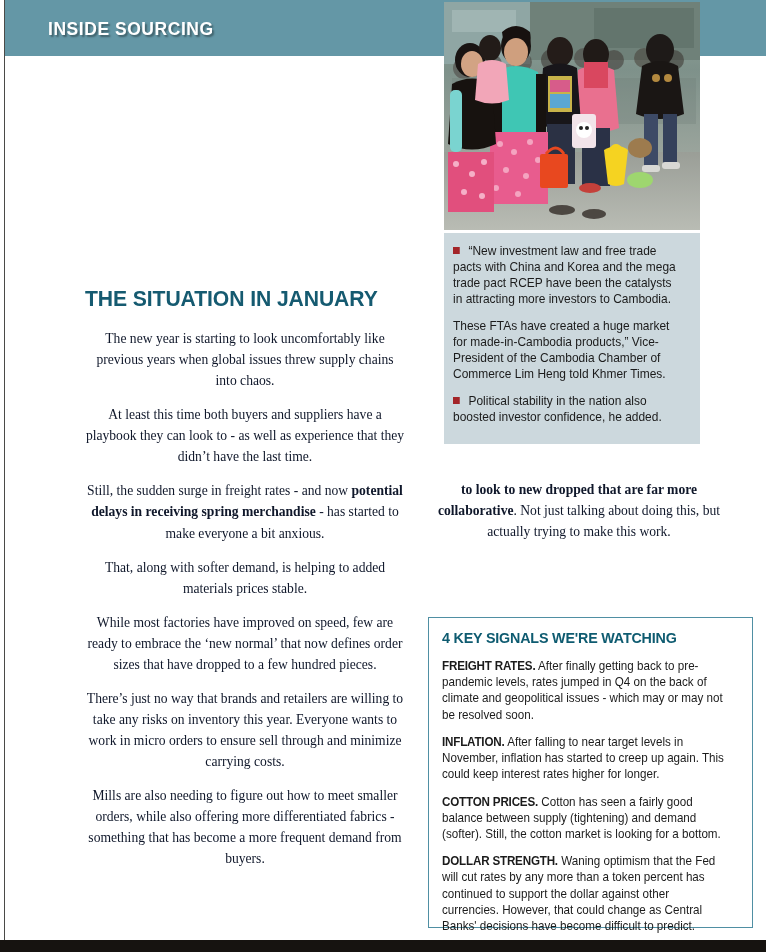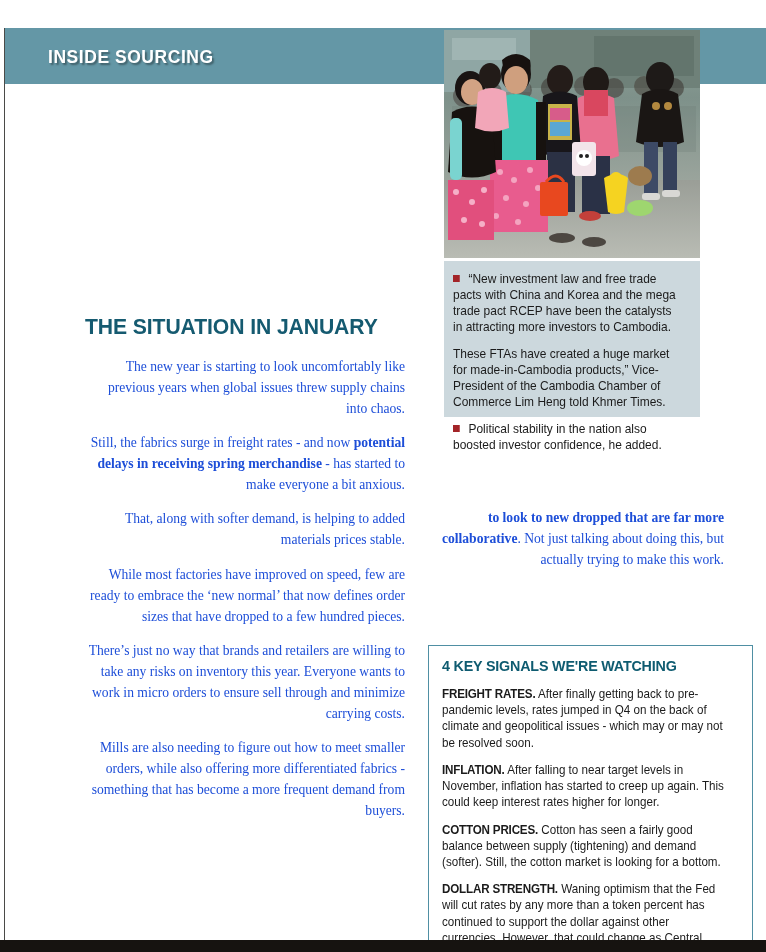--- a/index.html
+++ b/index.html
@@ -13,21 +13,20 @@
     font-family: "Liberation Serif", serif;
     position: relative;
     overflow: hidden;
   }
 
   
   #page {
     position: absolute;
     inset: 0;
     background: #ffffff;
-    margin-top: 28px;
   }
   .edge-left {
     position: absolute;
     left: 4px;
     top: 0;
     width: 1px;
     height: 940px;
     background: #4a4a48;
   }
   .edge-bottom {
@@ -74,21 +73,21 @@
     background: #6e7d73;
   }
   .photo svg { display: block; }
 
   
   .quote-box {
     position: absolute;
     left: 444px;
     top: 233px;
     width: 256px;
-    height: 156px;
+    height: 211px;
     background: #ccd8dd;
     box-sizing: border-box;
     padding: 10px 10px 8px 9px;
   }
   .quote-p {
     font-family: "Liberation Sans", sans-serif;
     font-size: 12.4px;
     line-height: 1.29;
     color: #1b1b1b;
     margin: 0 0 11px 0;
@@ -120,23 +119,23 @@
     letter-spacing: -0.1px;
     margin: 0 0 16px 0;
     transform: scaleX(0.94);
     transform-origin: left center;
     white-space: nowrap;
   }
   .body-p {
     font-family: "Liberation Serif", serif;
     font-size: 13.6px;
     line-height: 1.55;
-    color: #1d4ed8;
+    color: #0f172a;
     margin: 0 0 13px 0;
-    text-align: right;
+    text-align: center;
   }
   .body-p b { font-weight: bold; }
 
   
   .col-right-text {
     position: absolute;
     left: 434px;
     top: 479px;
     width: 290px;
   }
@@ -306,21 +305,22 @@
   <div class="quote-box">
     <p class="quote-p"><span class="bullet-sq"></span><span>“New investment law and free trade pacts with China and Korea and the mega trade pact RCEP have been the catalysts in attracting more investors to Cambodia.</span></p>
     <p class="quote-p">These FTAs have created a huge market for made-in-Cambodia products,” Vice-President of the Cambodia Chamber of Commerce Lim Heng told Khmer Times.</p>
     <p class="quote-p"><span class="bullet-sq"></span><span>Political stability in the nation also boosted investor confidence, he added.</span></p>
   </div>
 
   <div class="col-left">
     <h2 class="section-title">THE SITUATION IN JANUARY</h2>
     <div>
         <p class="body-p"><span>The new year is starting to look uncomfortably like previous years when global issues threw supply chains into chaos.</span></p>
-        <p class="body-p"><span>Still, the fabrics surge in freight rates - and now </span><b>potential delays in receiving spring merchandise</b><span> - has started to make everyone a bit anxious.</span></p>
+        <p class="body-p"><span>At least this time both buyers and suppliers have a playbook they can look to - as well as experience that they didn’t have the last time.</span></p>
+        <p class="body-p"><span>Still, the sudden surge in freight rates - and now </span><b>potential delays in receiving spring merchandise</b><span> - has started to make everyone a bit anxious.</span></p>
         <p class="body-p"><span>That, along with softer demand, is helping to added materials prices stable.</span></p>
         <p class="body-p"><span>While most factories have improved on speed, few are ready to embrace the ‘new normal’ that now defines order sizes that have dropped to a few hundred pieces.</span></p>
         <p class="body-p"><span>There’s just no way that brands and retailers are willing to take any risks on inventory this year.  Everyone wants to work in micro orders to ensure sell through and minimize carrying costs.</span></p>
         <p class="body-p"><span>Mills are also needing to figure out how to meet smaller orders, while also offering more differentiated fabrics - something that has become a more frequent demand from buyers.</span></p>
       </div>
   </div>
 
   <div class="col-right-text">
     <div>
         <p class="body-p"><b>to look to new dropped that are far more collaborative</b><span>.  Not just talking about doing this, but actually trying to make this work.</span></p>

